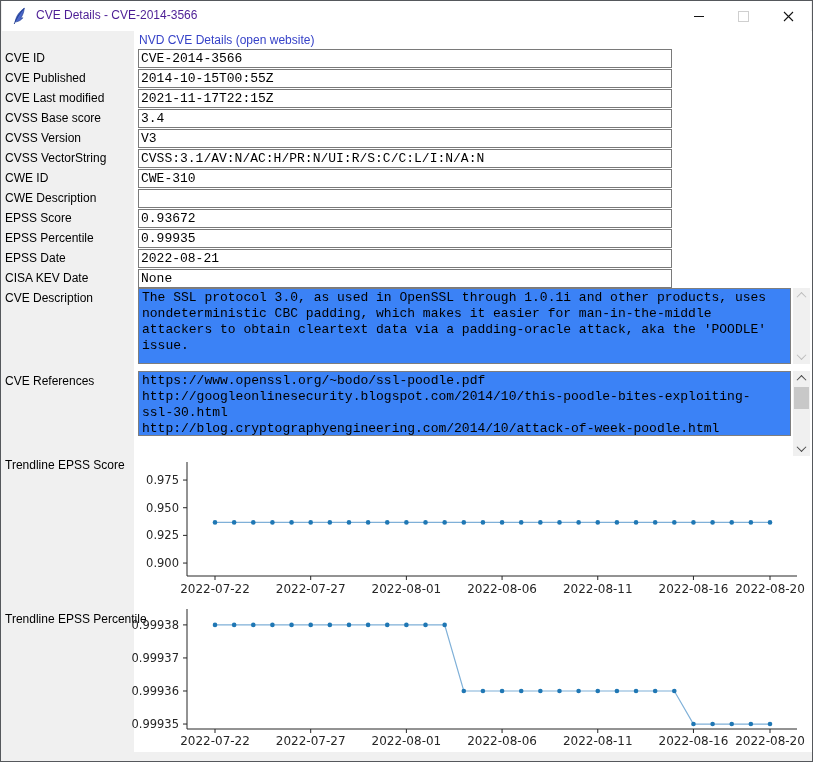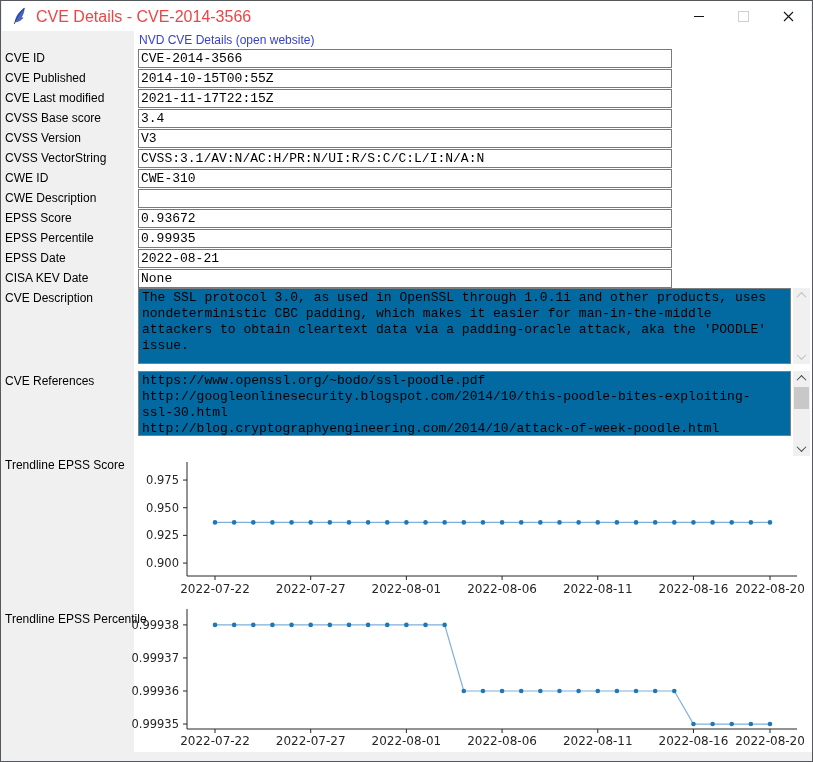--- a/index.html
+++ b/index.html
@@ -4,39 +4,39 @@
 <style>
   html,body{margin:0;padding:0;background:#d8d8d8;}
   #window{
     position:relative;width:813px;height:762px;box-sizing:border-box;
     background:#f0f0f0;border:1px solid #55585c;overflow:hidden;
     font-family:"Liberation Sans",sans-serif;
   }
   
   .titlebar{position:absolute;left:1px;top:0;right:1px;height:30px;background:#ffffff;}
   .app-icon{position:absolute;left:10px;top:6px;width:16px;height:18px;}
-  .title{position:absolute;left:34px;top:7px;font-size:16px;color:#ef4444;white-space:nowrap;}
+  .title{position:absolute;left:34px;top:7px;font-size:12px;color:#4c1d95;white-space:nowrap;}
   .caption-buttons{position:absolute;right:0;top:0;height:30px;display:flex;}
   .cap-btn{width:45px;height:30px;display:flex;align-items:center;justify-content:center;}
   .glyph-min{width:10px;height:1px;background:#151515;}
   .glyph-max{width:9px;height:9px;border:1px solid #cfcfcf;background:#fff;}
   
   .content{position:absolute;left:1px;top:30px;right:1px;bottom:1px;background:#f0f0f0;padding-left:8px;}
   .white-panel{position:absolute;left:132px;top:0;width:679px;height:721px;background:#ffffff;}
   .flabel{position:absolute;left:3px;font-size:12px;color:#000;white-space:nowrap;line-height:15px;}
   .nvd-link{position:absolute;left:137px;top:2px;font-size:12px;color:#3642c8;text-decoration:none;cursor:pointer;}
   .entry{
     position:absolute;left:136px;width:534px;height:19px;box-sizing:border-box;
     border:1px solid #7a7a7a;background:#fff;color:#000;
     font-family:"Liberation Mono","DejaVu Sans Mono",monospace;font-size:13px;
     padding:0 2px;margin:0;border-radius:0;outline:none;
   }
   .textbox{
     position:absolute;left:136px;width:653px;box-sizing:border-box;
-    border:1px solid #7e7e7e;background:#0369a1;overflow:hidden;
+    border:1px solid #7e7e7e;background:#3b82f6;overflow:hidden;
     font-family:"Liberation Mono","DejaVu Sans Mono",monospace;
     font-size:13px;line-height:16px;color:#000;padding:1px 0 0 3px;
   }
   .tb-inner{width:80ch;white-space:pre-wrap;overflow-wrap:break-word;}
   
   .vscroll{position:absolute;left:791px;width:17px;background:#f0f0f0;box-sizing:border-box;}
   .sb-btn{position:absolute;left:0;width:17px;height:15px;display:flex;align-items:center;justify-content:center;}
   .sb-btn.up{top:0;} .sb-btn.down{bottom:0;}
   .chev{width:6px;height:6px;border-right:1.6px solid #bdbdbd;border-bottom:1.6px solid #bdbdbd;}
   .chev.up{transform:rotate(-135deg) translate(-1px,-1px);}

